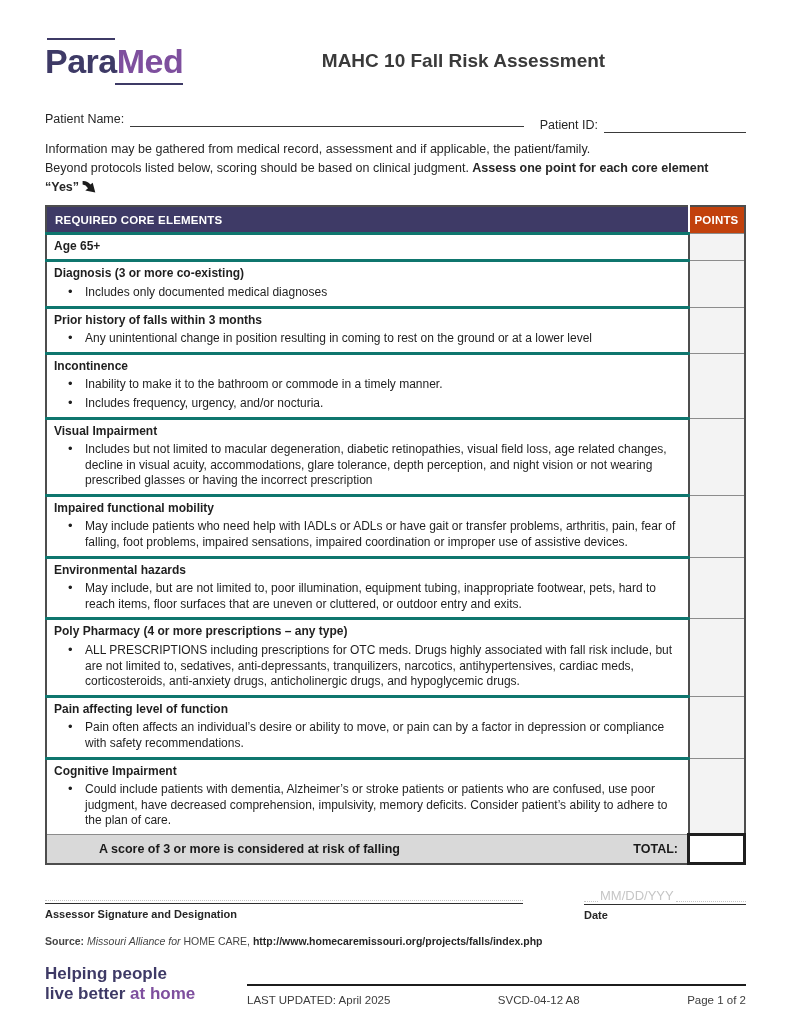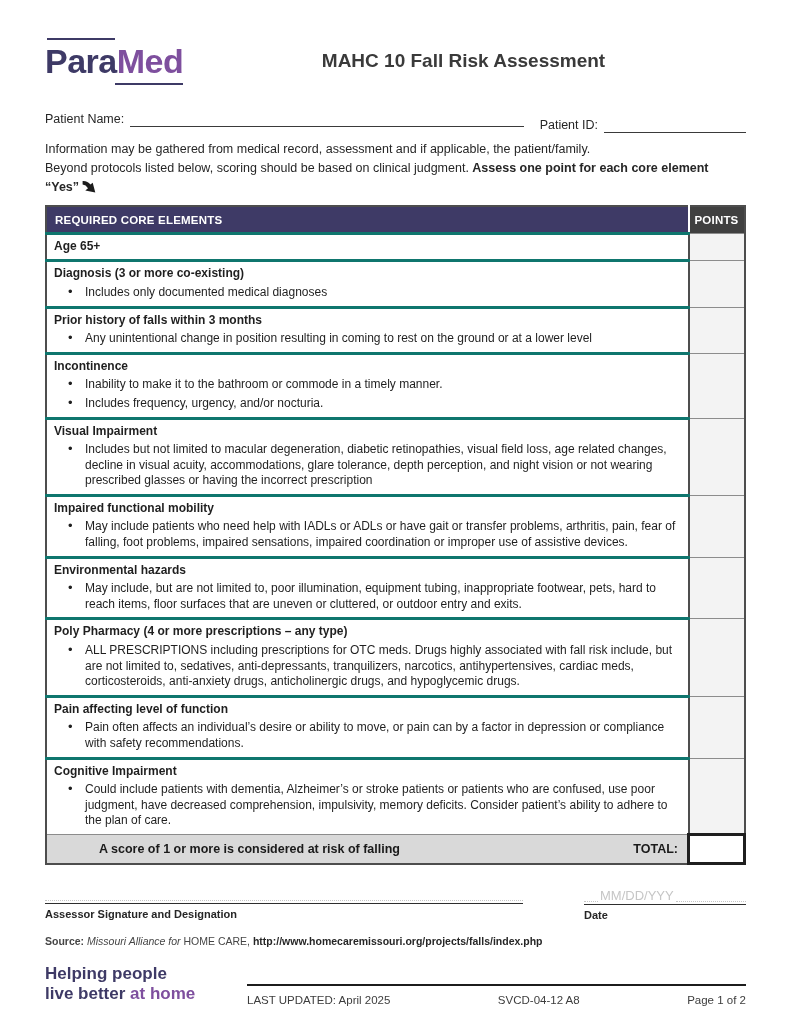--- a/index.html
+++ b/index.html
@@ -32,21 +32,21 @@
   .instructions { margin-top:13px; text-align:left; font-size:12.5px; line-height:1.5; color:#262626; }
   .instructions b { font-weight:bold; }
   .arrow-svg { vertical-align:-2px; margin-left:3px; }
 
   
   table.core { width:100%; margin-top:9px; border-collapse:collapse; border:2px solid #4d4d4d; }
   table.core th {
     height:27px; font-size:11.5px; font-weight:bold; color:#ffffff; text-align:left;
     background:#3e3a66; padding-left:8px; letter-spacing:0.2px;
   }
-  table.core th.pts-th { width:56px; background:#404040; text-align:center; padding-left:0; border-left:2px solid #ffffff; }
+  table.core th.pts-th { width:56px; background:#c2410c; text-align:center; padding-left:0; border-left:2px solid #ffffff; }
   table.core td { vertical-align:top; }
   .cell-element { padding:4px 10px 5px 7px; border-top:3px solid #0f766e; background:#fff; }
   .cell-points  { border-top:1px solid #8c8c8c; border-left:2px solid #4d4d4d; background:#f3f3f3; }
   .row-title { font-size:12px; font-weight:bold; line-height:1.3; color:#1f1f1f; }
   ul.bullets { list-style:none; margin-top:1px; }
   ul.bullets li { position:relative; font-size:12px; line-height:1.3; padding-left:31px; margin-top:3px; color:#1f1f1f; }
   ul.bullets li::before { content:"•"; position:absolute; left:14px; top:-1px; font-size:13px; }
   tr.total-row td { border-top:1px solid #8c8c8c; }
   .total-note-cell { background:#d9d9d9; }
   .foot-flex { display:flex; align-items:center; height:28px; }
@@ -204,21 +204,21 @@
               <li>Could include patients with dementia, Alzheimer’s or stroke patients or patients who are confused, use poor judgment, have decreased comprehension, impulsivity, memory deficits. Consider patient’s ability to adhere to the plan of care.</li>
             </ul>
           </td>
           <td class="cell-points"></td>
         </tr>
       </tbody>
     <tfoot>
       <tr class="total-row">
         <td class="total-note-cell">
           <div class="foot-flex">
-            <span class="foot-note">A score of 1 or more is considered at risk of falling</span>
+            <span class="foot-note">A score of 3 or more is considered at risk of falling</span>
             <span class="foot-total">TOTAL:</span>
           </div>
         </td>
         <td class="cell-points total-box-cell"></td>
       </tr>
     </tfoot>
   </table>
 
   <div class="sig-row">
     <div class="sig-left">

